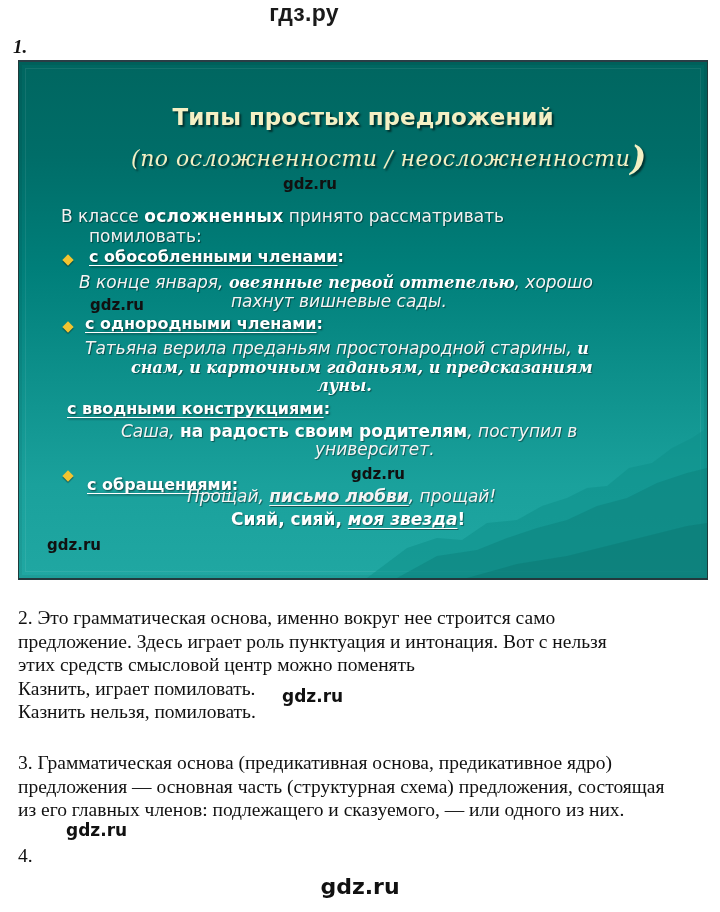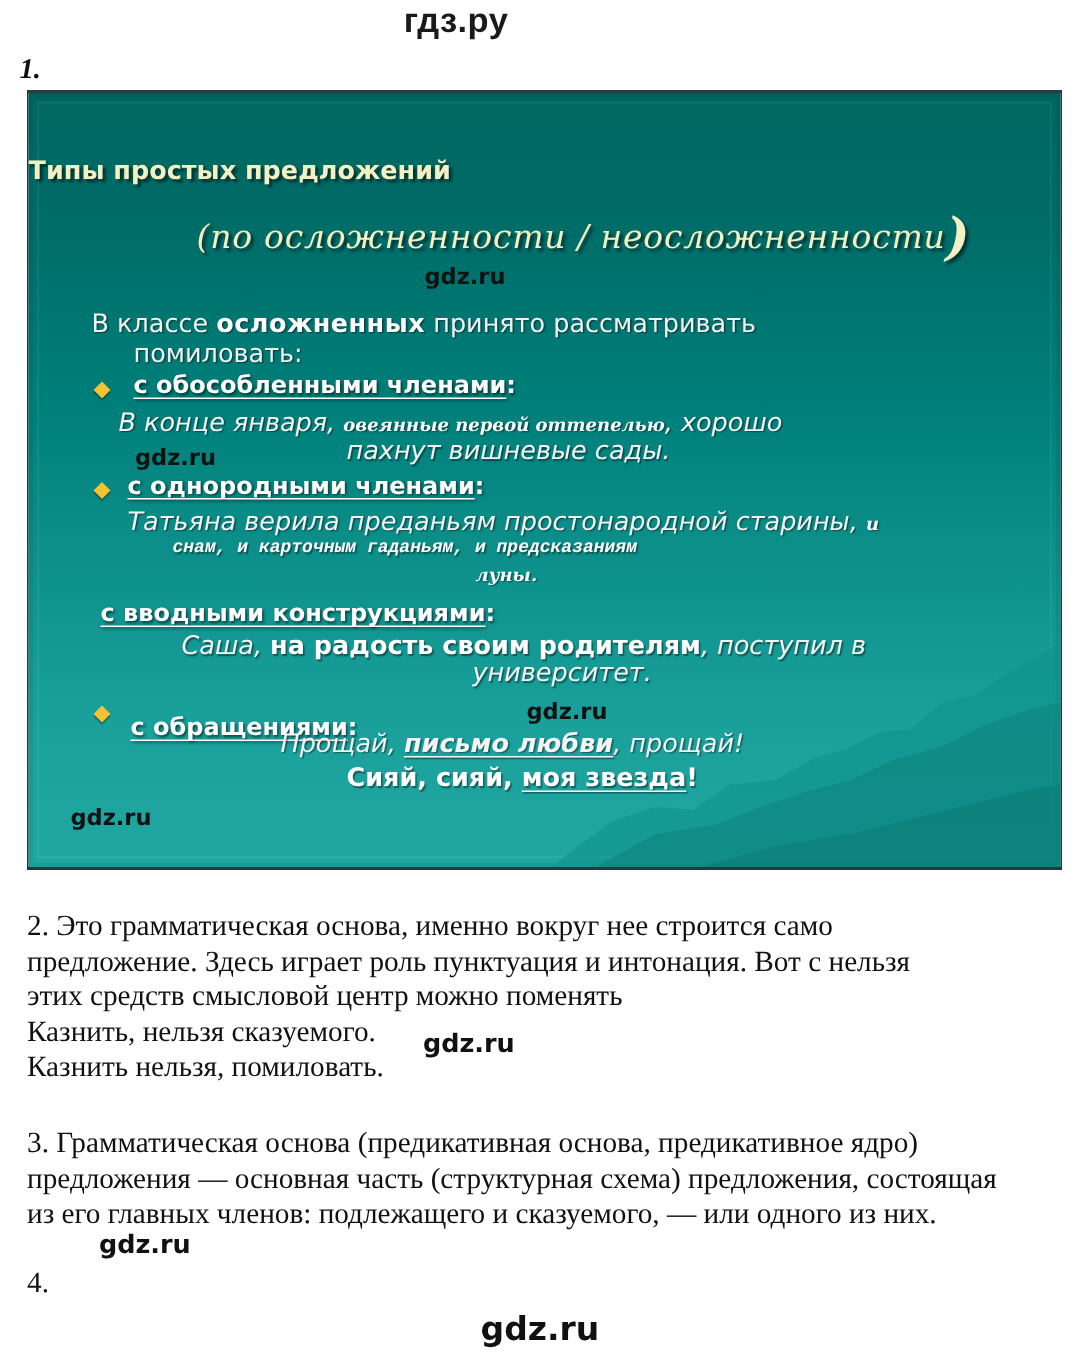--- a/index.html
+++ b/index.html
@@ -29,22 +29,22 @@
     }
     .slide-inner-frame {
       position: absolute; left: 6px; top: 6px; right: 6px; bottom: 6px;
       border: 1px solid rgba(255,255,255,0.08);
       pointer-events: none;
     }
     .mountains {
       position: absolute; right: 0; bottom: 0; width: 340px; height: 150px;
     }
     .slide-title {
-      position: absolute; left: 0; width: 100%; top: 42px; 
-      font-family: "DejaVu Sans", sans-serif; font-size: 17px; font-weight: bold;
+      position: absolute; left: 0; width: 100%; top: 42px; text-align: center;
+      font-family: "DejaVu Sans", sans-serif; font-size: 23px; font-weight: bold;
       color: #f4f0c4; text-shadow: 2px 2px 2px rgba(0,0,0,0.55);
     }
     .slide-subtitle {
       position: absolute; left: 70px; top: 76px; width: 600px; text-align: center;
       font-family: "DejaVu Serif", serif; font-style: italic; font-size: 22px;
       color: #f4f0c4; text-shadow: 2px 2px 2px rgba(0,0,0,0.55);
       letter-spacing: 0.5px;
     }
     .slide-subtitle .paren-big { font-size: 34px; vertical-align: -4px; font-weight: bold; }
 
@@ -64,24 +64,24 @@
       position: absolute; width: 8px; height: 8px; background: #f2c430;
       transform: rotate(45deg); box-shadow: 1px 1px 1px rgba(0,0,0,0.4);
     }
     .heading {
       font-size: 16px; font-weight: bold; color: #ffffff;
       text-decoration: underline; text-underline-offset: 3px;
       text-shadow: 1px 1px 2px rgba(0,0,0,0.6);
     }
     .colon { text-decoration: none; display: inline-block; }
     .example { font-style: italic; font-size: 17px; color: #f4f4f4; }
-    .example-serif { font-family: "DejaVu Serif", serif; font-style: italic; font-weight: bold; font-size: 12px; color: #ffffff; }
+    .example-serif { font-family: "DejaVu Serif", serif; font-style: italic; font-weight: bold; font-size: 16px; color: #ffffff; }
     .example-bold { font-weight: bold; font-style: normal; color: #ffffff; }
     .example-bold-italic { font-weight: bold; font-style: italic; text-decoration: underline; text-underline-offset: 3px; }
-    .underline { text-decoration: underline; text-underline-offset: 3px; }
+    .underline { text-decoration: underline; text-underline-offset: 3px; font-style: italic; }
 
     .answer {
       position: absolute; left: 18px; font-family: "Liberation Serif", serif;
       font-size: 19.5px; line-height: 23.5px; color: #111;
     }
     .answer-line { white-space: nowrap; display: block; }
     .footer-wm {
       position: absolute; left: 0; width: 720px; top: 874px; text-align: center;
       font-family: "DejaVu Sans", sans-serif; font-weight: bold; font-size: 22px; color: #111;
     }
@@ -124,21 +124,21 @@
   <div class="watermark" style="left:71px; top:234px;">gdz.ru</div>
   <div class="s-text example" style="left:212px; top:229px;">пахнут вишневые сады.</div>
 
   <div class="bullet" style="left:45px; top:261px;"></div>
   <div class="s-text heading" style="left:66px; top:252px;">
     <span>с однородными членами</span><span class="colon">:</span>
   </div>
   <div class="s-text example" style="left:66px; top:276px;">
     <span>Татьяна верила преданьям простонародной старины, </span><span class="example-serif">и</span>
   </div>
-  <div class="s-text example-serif" style="left:96px; top:296px;font-family:Liberation Mono, monospace;">снам, и карточным гаданьям, и предсказаниям</div>
+  <div class="s-text example-serif" style="left:112px; top:296px;">снам, и карточным гаданьям, и предсказаниям</div>
   <div class="s-text example-serif" style="left:298px; top:314px;">луны.</div>
 
   <div class="s-text heading" style="left:48px; top:337px;">
     <span>с вводными конструкциями</span><span class="colon">:</span>
   </div>
   <div class="s-text example" style="left:102px; top:359px;">
     <span>Саша, </span><span class="example-bold">на радость своим родителям</span><span>, поступил в</span>
   </div>
   <div class="s-text example" style="left:296px; top:377px;">университет.</div>
 
@@ -154,21 +154,21 @@
     <span>Сияй, сияй, </span><span class="underline">моя звезда</span><span>!</span>
   </div>
 
   <div class="watermark" style="left:28px; top:474px;">gdz.ru</div>
 </div>
 
 <div class="answer" style="top:606px;">
   <span class="answer-line">2. Это грамматическая основа, именно вокруг нее строится само</span>
   <span class="answer-line">предложение. Здесь играет роль пунктуация и интонация. Вот с нельзя</span>
   <span class="answer-line">этих средств смысловой центр можно поменять</span>
-  <span class="answer-line">Казнить, нельзя сказуемого.</span>
+  <span class="answer-line">Казнить, играет помиловать.</span>
   <span class="answer-line">Казнить нельзя, помиловать.</span>
 </div>
 <div class="watermark" style="left:282px; top:686px; font-size:17px;">gdz.ru</div>
 
 <div class="answer" style="top:751px;">
   <span class="answer-line">3. Грамматическая основа (предикативная основа, предикативное ядро)</span>
   <span class="answer-line">предложения — основная часть (структурная схема) предложения, состоящая</span>
   <span class="answer-line">из его главных членов: подлежащего и сказуемого, — или одного из них.</span>
 </div>
 <div class="watermark" style="left:66px; top:820px; font-size:17px;">gdz.ru</div>

